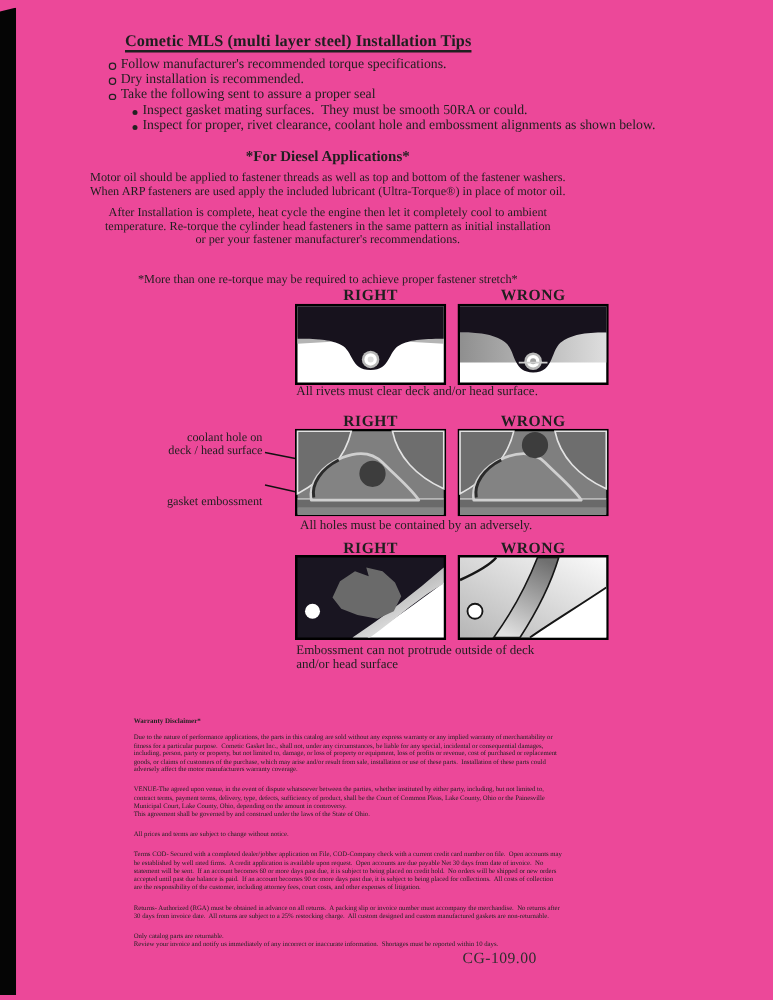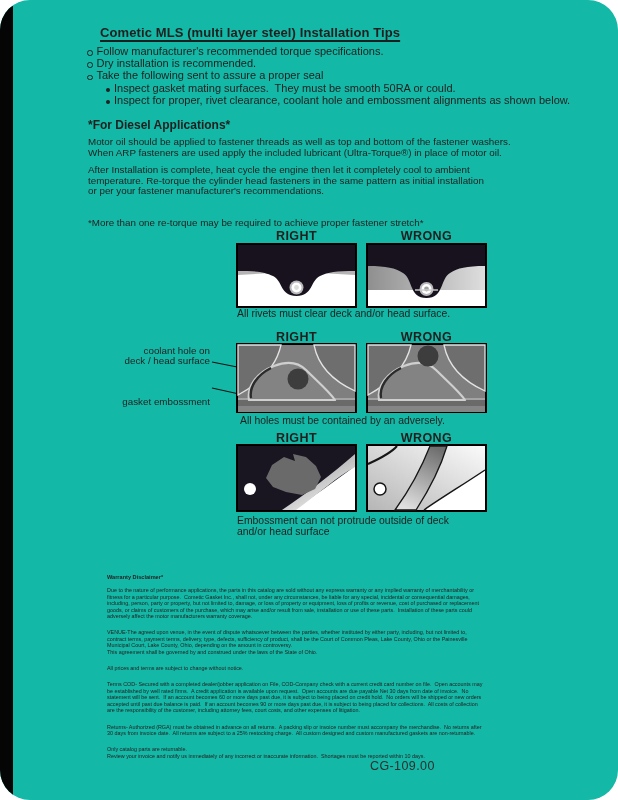--- a/index.html
+++ b/index.html
@@ -1,17 +1,17 @@
 <!DOCTYPE html>
 <html><head>
 <meta charset="utf-8">
 <style>
   html,body{margin:0;padding:0;background:#fff;}
-  .page{position:relative;width:618px;height:800px;background:#14b8a6;overflow:hidden;
-        font-family:Liberation Sans, sans-serif;color:#1f1f1f;border-radius:30px;}
+  .page{position:relative;width:618px;height:800px;background:#ec4899;overflow:hidden;
+        font-family:Liberation Serif, serif;color:#1f1f1f;}
   .abs{position:absolute;}
   .scan-bar{position:absolute;left:0;top:6px;width:13px;height:790px;background:#050505;
             clip-path:polygon(0 0.4%,100% 0,100% 100%,0 100%);}
   .title{margin:0;font-size:13px;font-weight:bold;letter-spacing:.1px;
          text-decoration:underline;text-decoration-thickness:1.5px;text-underline-offset:3px;white-space:pre;}
   .b{display:flex;align-items:center;font-size:11px;line-height:12.2px;white-space:pre;}
   .om{width:3.5px;height:3.5px;border:1px solid #222;border-radius:50%;margin:3.8px 4px 0 0;flex:none;}
   .dm{width:4px;height:4px;background:#222;border-radius:50%;margin:3.8px 4px 0 0;flex:none;}
   .sub{margin-left:19px;}
   .dh{font-size:12px;font-weight:bold;margin:0 0 5px 0;white-space:pre;}
@@ -36,21 +36,21 @@
   <h1 class="title abs" style="left:100px;top:25px;">Cometic MLS (multi layer steel) Installation Tips</h1>
 
   <div class="abs" style="left:87px;top:45px;">
     <div class="b"><span class="om"></span><span>Follow manufacturer's recommended torque specifications.</span></div>
     <div class="b"><span class="om"></span><span>Dry installation is recommended.</span></div>
     <div class="b"><span class="om"></span><span>Take the following sent to assure a proper seal</span></div>
     <div class="b sub"><span class="dm"></span><span>Inspect gasket mating surfaces.  They must be smooth 50RA or could.</span></div>
     <div class="b sub"><span class="dm"></span><span>Inspect for proper, rivet clearance, coolant hole and embossment alignments as shown below.</span></div>
   </div>
 
-  <div class="abs" style="left:88px;top:118px;">
+  <div class="abs" style="left:72px;top:118px;text-align:center;">
     <div class="dh">*For Diesel Applications*</div>
     <p class="dp">Motor oil should be applied to fastener threads as well as top and bottom of the fastener washers.
 When ARP fasteners are used apply the included lubricant (Ultra-Torque®) in place of motor oil.</p>
     <p class="dp last">After Installation is complete, heat cycle the engine then let it completely cool to ambient
 temperature. Re-torque the cylinder head fasteners in the same pattern as initial installation
 or per your fastener manufacturer's recommendations.</p>
     <p class="dp">*More than one re-torque may be required to achieve proper fastener stretch*</p>
   </div>
 
   <div class="dlabel abs" style="left:236px;top:229px;">RIGHT</div>

